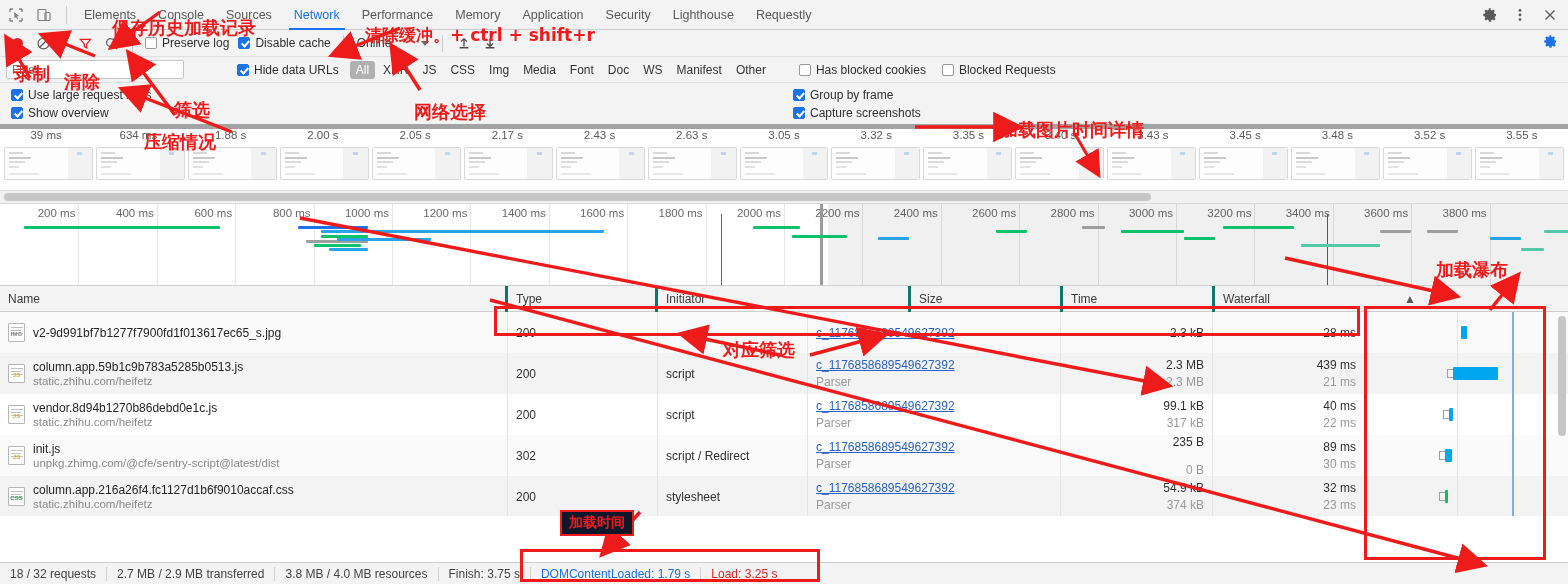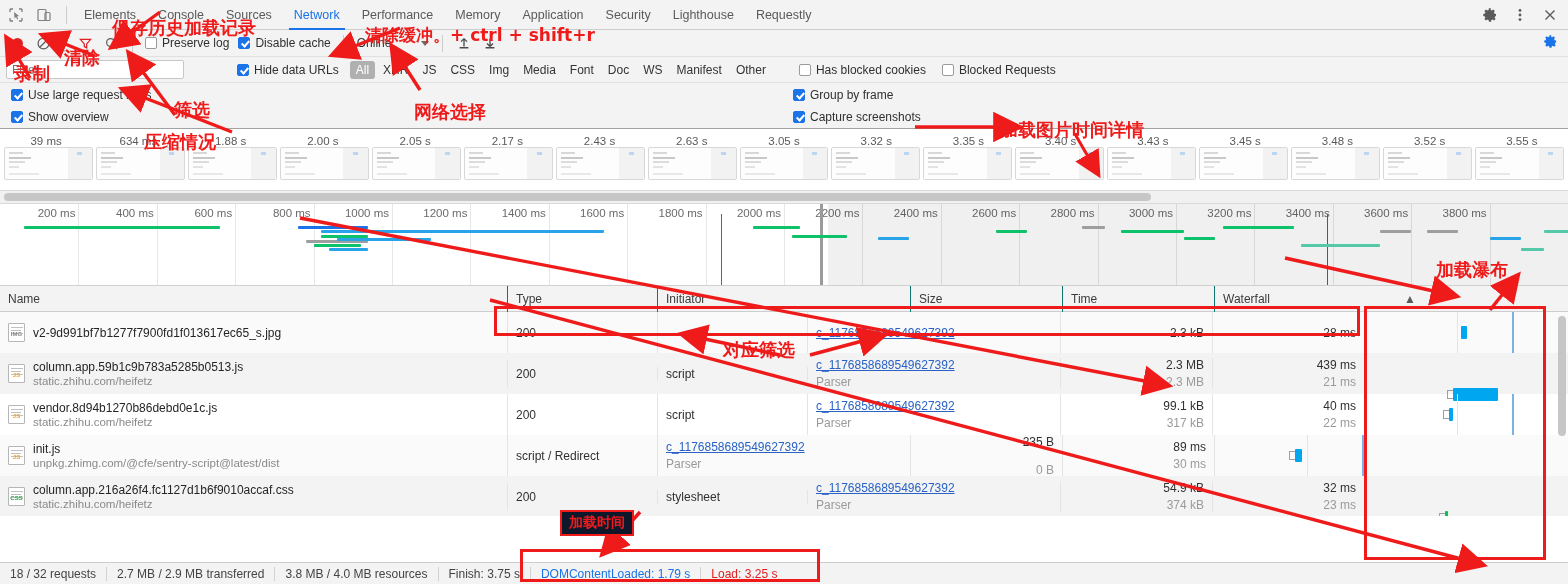--- a/index.html
+++ b/index.html
@@ -63,28 +63,28 @@
   }
   .ftype { padding:0 6px; height:18px; line-height:18px; font-size:12px; color:#333; border-radius:3px; white-space:nowrap;}
   .ftype.sel { background:#b0b0b0; color:#fff; }
 
   
   .toolbar3 {
     height:23px; background:#f3f3f3; display:flex; align-items:center;
     padding:0 8px; position:relative;
   }
   .toolbar4 {
-    height:23px; background:#f3f3f3; border-bottom:1px solid #a3a3a3;
-    display:flex; align-items:center; padding:0 8px; position:relative;
+    height:23px; background:#f3f3f3; border-bottom:5px solid #a3a3a3;
+    display:flex; align-items:flex-start; padding:0 8px; position:relative;
   }
   .right-group { position:absolute; left:790px; display:flex; align-items:center; }
 
   
   .filmstrip { height:62px; background:#fff; border-bottom:1px solid #d9d9d9; position:relative; overflow:hidden;}
-  .fs-labels { display:flex; height:18px; align-items:flex-end; }
+  .fs-labels { display:flex; height:18px; align-items:flex-start; }
   .fs-label { flex:1; text-align:center; font-size:11.5px; color:#5a5a5a; }
   .fs-shots { display:flex; height:40px; align-items:flex-start; padding:0 4px; gap:3px;}
   .fs-shot {
     flex:1; height:33px; background:#fdfdfd; border:1px solid #d8d8d8; border-radius:2px;
     position:relative; overflow:hidden;
   }
   .fs-shot .l1 { position:absolute; left:4px; top:4px; width:14px; height:2px; background:#d8d8d8;}
   .fs-shot .l2 { position:absolute; left:4px; top:9px; width:22px; height:2px; background:#c8c8c8;}
   .fs-shot .l3 { position:absolute; left:4px; top:13px; width:16px; height:2px; background:#dcdcdc;}
   .fs-shot .l4 { position:absolute; left:4px; top:18px; width:10px; height:2px; background:#e2e2e2;}
@@ -106,24 +106,24 @@
   .ov-dim { position:absolute; top:0; bottom:0; background:rgba(0,0,0,.06); }
   .ov-bar { position:absolute; height:3px; border-radius:1px; }
   .ov-selhandle { position:absolute; top:0; bottom:0; width:3px; background:#9a9a9a; }
   .ov-marker { position:absolute; top:10px; bottom:0; width:1px; }
 
   
   .tablehdr {
     height:26px; background:#f3f3f3; border-bottom:1px solid #cdcdcd;
     display:flex; align-items:center; font-size:12px; color:#3b3b3b;
   }
-  .th { padding:0 8px; height:26px; line-height:26px; border-right:1px solid #0f766e; }
+  .th { padding:0 8px; height:26px; line-height:26px; border-right:3px solid #0f766e; }
   .rows { position:relative; height:204px; overflow:hidden; }
   .row { display:flex; height:41px; align-items:stretch; font-size:12px; }
-  .row.alt { background:#f3f3f3;align-items:center; }
+  .row.alt { background:#f3f3f3; }
   .row.plain { background:#fafafa; }
   .row.white { background:#fff; }
   .cell { padding:0 8px; display:flex; flex-direction:column; justify-content:center; border-right:1px solid #e4e4e4; overflow:hidden;}
   .cell.r { align-items:flex-end; }
   .nm { display:flex; align-items:center; gap:8px; }
   .ficon {
     width:17px; height:19px; border:1px solid #b6b6b6; background:#fff; border-radius:1px;
     position:relative; flex:none; overflow:hidden;
   }
   .ficon i { position:absolute; left:2px; height:1px; background:#c0c0c0; display:block; }
@@ -725,20 +725,23 @@
           <span class="ficon">
       <i style="top:3px;width:12px"></i>
             <i style="top:6px;width:10px"></i>
             <i style="top:9px;width:12px"></i>
       <b style="color:#f5a21e">JS</b>
           </span>
         <span class="nm-txt"><span class="n1">init.js</span><br><span class="n2">unpkg.zhimg.com/@cfe/sentry-script@latest/dist</span></span>
         </div>
       </div>
      <div class="cell" style="width:150px">
+        <span>302</span>
+      </div>
+     <div class="cell" style="width:150px">
         <span>script / Redirect</span>
       </div>
      <div class="cell" style="width:253px">
         <span class="link">c_1176858689549627392</span>
         <span class="sub" style="margin-top:3px">Parser</span>
       </div>
      <div class="cell r" style="width:152px">
         <span>235 B</span>
         <span class="sub" style="margin-top:14px">0 B</span>
       </div>
@@ -830,21 +833,21 @@
   </g>
 </svg>
 
 <div class="redbox" style="left:494px; top:306px; width:866px; height:30px;"></div>
 <div class="redbox" style="left:1364px; top:306px; width:182px; height:254px;"></div>
 
 <div id="annoLabels">
     <div class="anno" style="left: 112px; top: 16px; font-size: 18px;">保存历史加载记录</div>
     <div class="anno" style="left: 365px; top: 24px; font-size: 17px;">清除缓冲。+ ctrl + shift+r</div>
     <div class="anno" style="left: 14px; top: 62px; font-size: 18px;">录制</div>
-    <div class="anno" style="left: 64px; top: 46px; font-size: 18px;">清除</div>
+    <div class="anno" style="left: 64px; top: 70px; font-size: 18px;">清除</div>
     <div class="anno" style="left: 174px; top: 98px; font-size: 18px;">筛选</div>
     <div class="anno" style="left: 414px; top: 100px; font-size: 18px;">网络选择</div>
     <div class="anno" style="left: 144px; top: 130px; font-size: 18px;">压缩情况</div>
     <div class="anno" style="left: 1000px; top: 118px; font-size: 18px;">加载图片时间详情</div>
     <div class="anno" style="left: 1436px; top: 258px; font-size: 18px;">加载瀑布</div>
     <div class="anno" style="left: 723px; top: 338px; font-size: 18px;">对应筛选</div>
   </div>
 <div class="redlabel" style="left:560px; top:510px;"><span>加载时间</span></div>
 <div class="redbox" style="left:520px; top:549px; width:300px; height:33px;"></div>
 

